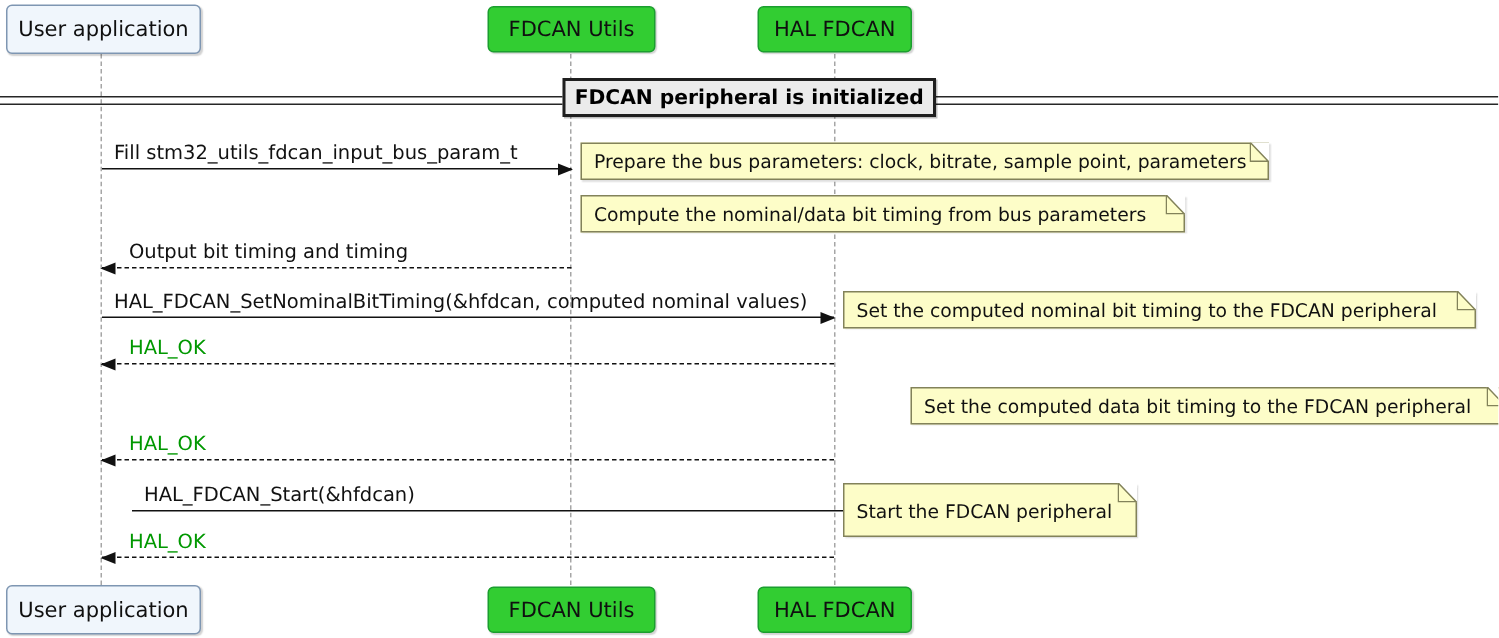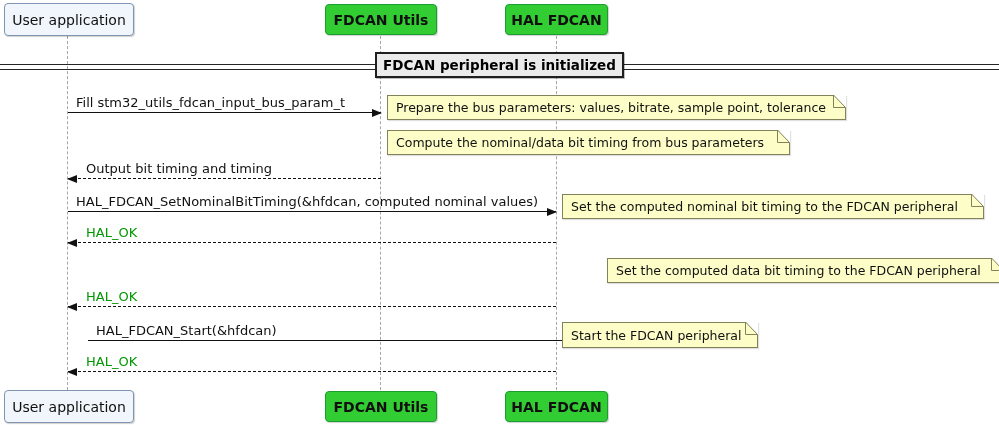--- a/index.html
+++ b/index.html
@@ -22,21 +22,21 @@
     border-radius:4px;box-sizing:border-box;
     box-shadow:1px 1px 1px rgba(0,0,0,0.18);
   }
   .participant.user{
     background:var(--user-box-fill,#f0f6fc);
     border:1px solid var(--user-box-border,#7e96b2);
   }
   .participant.green{
     background:var(--participant-green,#32cd32);
     border:1px solid var(--participant-green-border,#1b9e2f);
-    font-weight:bold;
+    font-weight:normal;
   }
   
   .divider-lines{
     position:absolute;left:0;right:0;top:64px;height:4px;
     border-top:1px solid #262626;border-bottom:1px solid #262626;
   }
   .divider-label{
     position:absolute;left:375px;top:52px;width:245px;height:22px;
     background:var(--divider-fill,#ebebeb);
     border:2px solid #1f1f1f;
@@ -128,21 +128,21 @@
     <div class="head right"></div>
   </div>
 
   <div class="message return" style="left:68px;top:355px;width:488px;">
     <div class="lbl ok">HAL_OK</div>
     <div class="line"></div>
     <div class="head left"></div>
   </div>
 
   <div class="note" style="left:387px;top:95px;width:459px;">
-    <span>Prepare the bus parameters: values, bitrate, sample point, tolerance</span>
+    <span>Prepare the bus parameters: clock, bitrate, sample point, parameters</span>
     <span class="cut"></span>
     <svg class="fold" width="13" height="13">
         <path d="M0.5 0 L12.5 12.5 L0.5 12.5 Z" fill="#fdfdc8" stroke="#82825a" stroke-width="1"></path>
       </svg>
   </div>
 
   <div class="note" style="left:387px;top:130px;width:403px;">
     <span>Compute the nominal/data bit timing from bus parameters</span>
     <span class="cut"></span>
     <svg class="fold" width="13" height="13">
@@ -159,21 +159,21 @@
   </div>
 
   <div class="note" style="left:562px;top:258px;width:397px;margin-left:45px;">
     <span>Set the computed data bit timing to the FDCAN peripheral</span>
     <span class="cut"></span>
     <svg class="fold" width="13" height="13">
         <path d="M0.5 0 L12.5 12.5 L0.5 12.5 Z" fill="#fdfdc8" stroke="#82825a" stroke-width="1"></path>
       </svg>
   </div>
 
-  <div class="note" style="left:562px;top:322px;width:196px;height:26px;">
+  <div class="note" style="left:562px;top:322px;width:196px;height:36px;">
     <span>Start the FDCAN peripheral</span>
     <span class="cut"></span>
     <svg class="fold" width="13" height="13">
         <path d="M0.5 0 L12.5 12.5 L0.5 12.5 Z" fill="#fdfdc8" stroke="#82825a" stroke-width="1"></path>
       </svg>
   </div>
 
   <div class="participant user" style="left:4px;top:390px;width:130px;height:33px;">User application</div>
   <div class="participant green" style="left:325px;top:391px;width:112px;height:31px;">FDCAN Utils</div>
   <div class="participant green" style="left:505px;top:391px;width:103px;height:31px;">HAL FDCAN</div>

